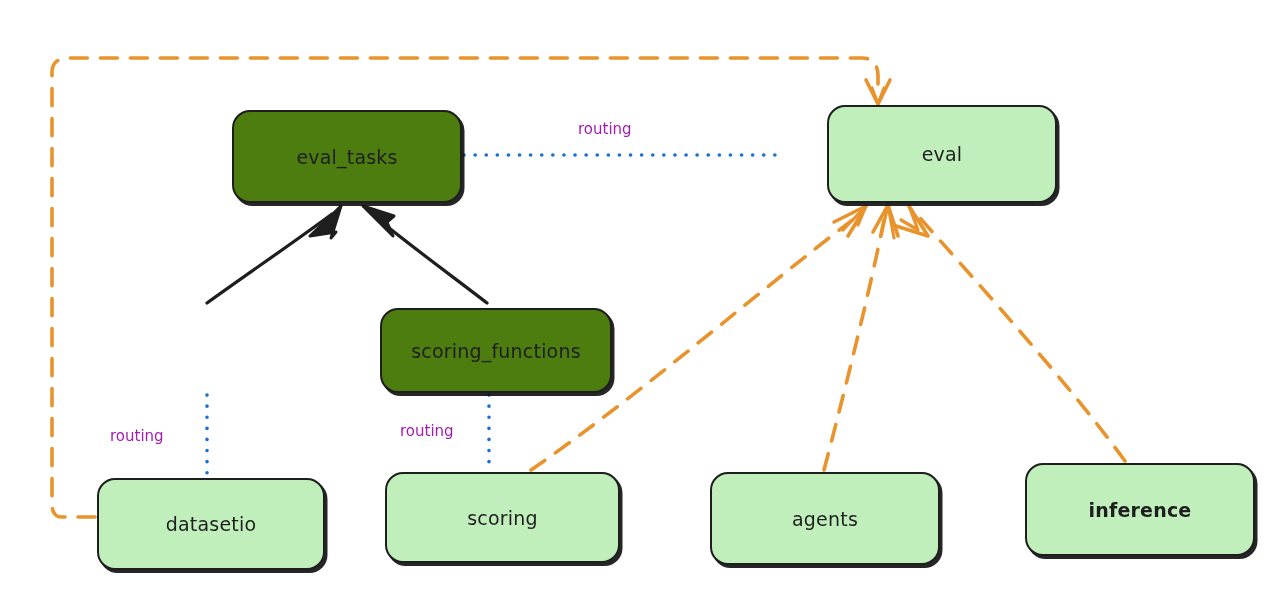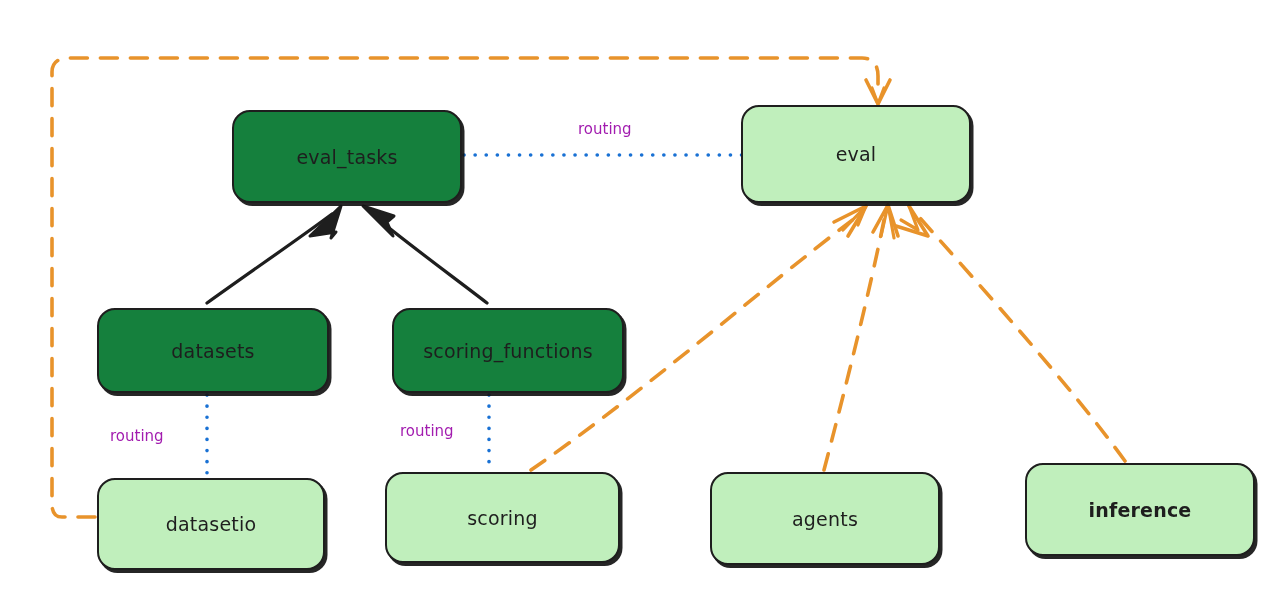--- a/index.html
+++ b/index.html
@@ -34,21 +34,21 @@
     justify-content: center;
     border: 2.6px solid #1e1e1e;
     border-radius: 18px;
     box-shadow: 2.5px 3px 0 0 rgba(20,20,20,0.92);
     font-family: "DejaVu Sans", sans-serif;
     font-size: 19px;
     color: #1e1e1e;
     letter-spacing: 0.2px;
     user-select: none;
   }
-  .node.blue  { background: #15803d; }
+  .node.blue  { background: #4d7c0f; }
   .node.green { background: #c0efbc; }
   .node-label {
     pointer-events: none;
     white-space: nowrap;
   }
   .edge-label {
     position: absolute;
     font-family: "DejaVu Sans", sans-serif;
     font-size: 15px;
     color: #a21caf;
@@ -109,29 +109,26 @@
       <path d="M 1125,461 C 1070,385 975,280 920,218" fill="none" stroke="#e8932b" stroke-width="3.6" stroke-linecap="round" stroke-dasharray="17 13"></path>
       <path d="M 909,206 L 928,236 L 896,226" fill="none" stroke="#e8932b" stroke-width="3.6" stroke-linecap="round" stroke-linejoin="round"></path>
       <path d="M 909,206 L 918,230 L 901,220" fill="none" stroke="#e8932b" stroke-width="3.2" stroke-linecap="round" stroke-linejoin="round"></path>
     </g>
   </svg>
 
   <div class="node blue" style="left:232px; top:110px; width:230px; height:93px;">
     <span class="node-label">eval_tasks</span>
   </div>
 
-  <div class="node green" style="left:741px; top:105px; width:230px; height:98px;">
+  <div class="node green" style="left:827px; top:105px; width:230px; height:98px;">
     <span class="node-label">eval</span>
   </div>
 
-  <div class="node blue" style="left:97px; top:308px; width:232px; height:85px;">
-    <span class="node-label">datasets</span>
-  </div>
 
-  <div class="node blue" style="left:392px; top:308px; width:232px; height:85px;">
+  <div class="node blue" style="left:380px; top:308px; width:232px; height:85px;">
     <span class="node-label">scoring_functions</span>
   </div>
 
   <div class="node green" style="left:97px; top:478px; width:228px; height:92px;">
     <span class="node-label">datasetio</span>
   </div>
 
   <div class="node green" style="left:385px; top:472px; width:235px; height:91px;">
     <span class="node-label">scoring</span>
   </div>

